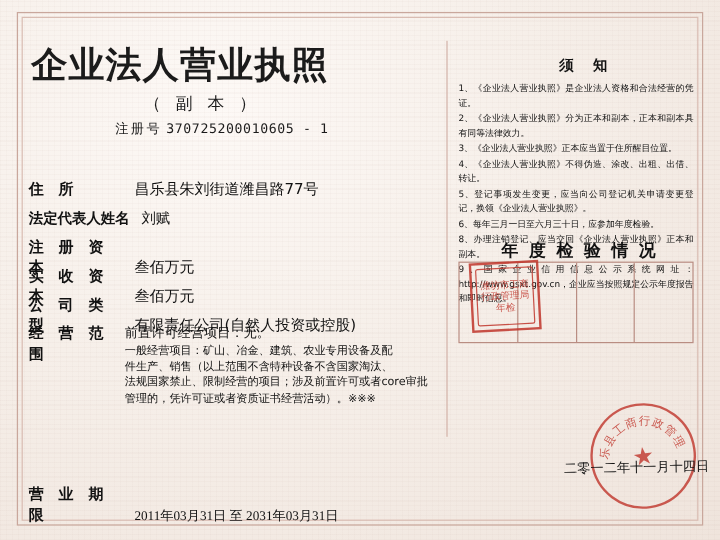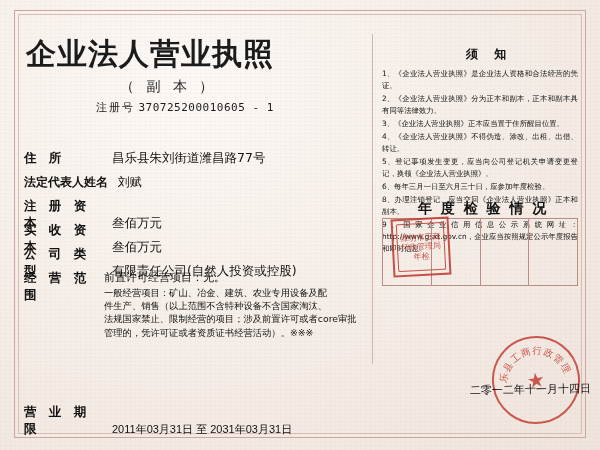--- a/index.html
+++ b/index.html
@@ -61,21 +61,21 @@
     position:absolute;left:104px;width:262px;font-size:9.3px;line-height:1.42;color:#111;
     text-align:justify;
   }
   .scope-head{
     position:absolute;left:104px;font-size:11px;color:#111;
   }
   
   .bottomrow{position:absolute;left:24px;font-size:12.5px;color:#111;}
   .bottomrow .lbl{display:inline-block;width:78px;letter-spacing:4px;font-weight:bold;}
   .bottomrow .val{margin-left:6px;}
-  .bottomrow .valmono{margin-left:6px;font-family:Liberation Sans, sans-serif;font-size:11px;}
+  .bottomrow .valmono{margin-left:6px;font-family:Liberation Serif, serif;font-size:11px;}
   
   .notice-title{
     position:absolute;left:466px;top:46px;font-size:12px;letter-spacing:6px;color:#111;font-weight:bold;
   }
   .notice-body{
     position:absolute;left:382px;top:68px;width:196px;
     font-size:7.4px;line-height:1.62;color:#111;text-align:justify;
   }
   .notice-body p{margin:0 0 1px 0;}
   .inspect-title{

